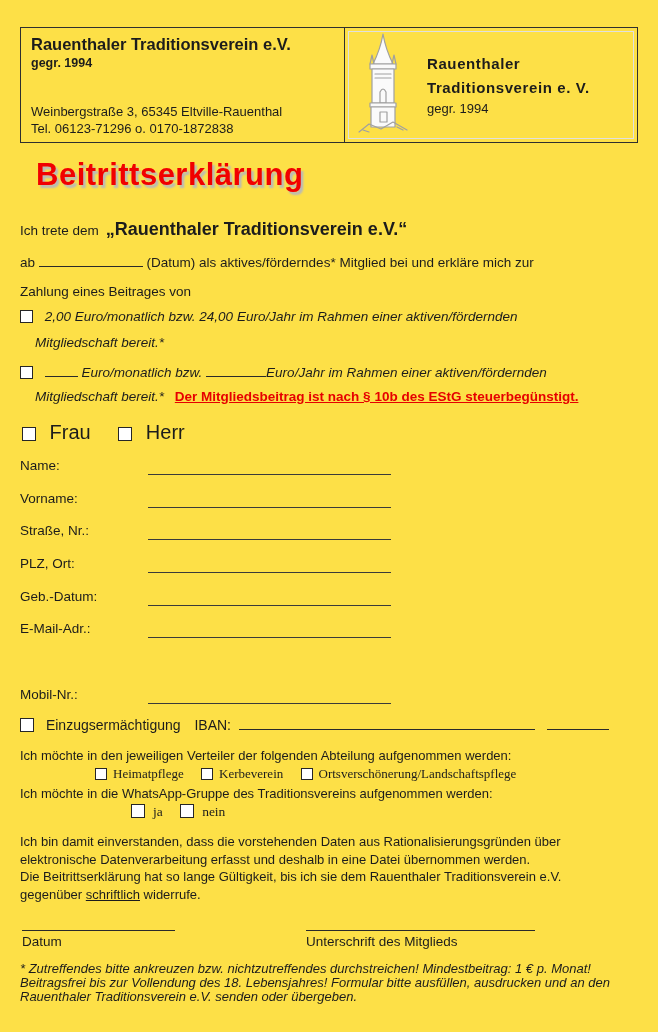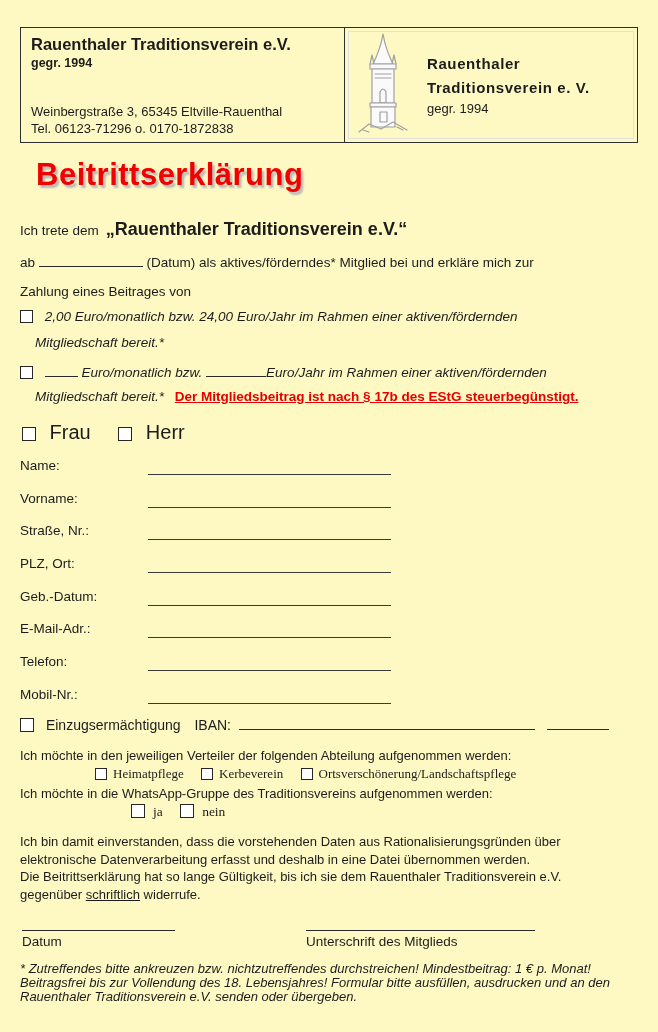--- a/index.html
+++ b/index.html
@@ -1,17 +1,17 @@
 <!DOCTYPE html>
 <html><head>
 <meta charset="utf-8">
 <style>
   html,body{margin:0;padding:0;background:#ffffff;}
   .page{
-    position:relative;width:658px;height:1032px;background:#fef9c3;
+    position:relative;width:658px;height:1032px;background:#fde047;
     font-family:"Liberation Sans", sans-serif;color:#1c1c1c;overflow:hidden;
   }
   .abs{position:absolute;}
   
   .header-box{left:20px;top:27px;width:618px;height:116px;border:1px solid #2f2f2f;display:flex;box-sizing:border-box;}
   .hcell-left{width:324px;border-right:1px solid #2f2f2f;padding:7px 10px 6px;box-sizing:border-box;position:relative;}
   .org-name{font-size:16.5px;font-weight:bold;}
   .org-founded{font-size:12.5px;font-weight:bold;margin-top:2px;}
   .org-address{position:absolute;left:10px;bottom:5px;font-size:13px;line-height:17px;}
   .hcell-right{flex:1;display:flex;align-items:center;padding:4px 10px;box-sizing:border-box;position:relative;}
@@ -120,21 +120,21 @@
   <div class="abs body-line it" style="left:35px;top:335px;">Mitgliedschaft bereit.*</div>
 
   <div class="abs body-line" style="left:20px;top:363px;">
     <span class="cb"></span>
     <span class="blank" style="width:33px;"></span>
     <span class="it">Euro/monatlich bzw.</span>
     <span class="blank" style="width:60px;"></span><span class="it">Euro/Jahr im Rahmen einer aktiven/fördernden</span>
   </div>
   <div class="abs body-line" style="left:35px;top:389px;">
     <span class="it">Mitgliedschaft bereit.*</span>
-    <span class="tax-note">Der Mitgliedsbeitrag ist nach § 17b des EStG steuerbegünstigt.</span>
+    <span class="tax-note">Der Mitgliedsbeitrag ist nach § 10b des EStG steuerbegünstigt.</span>
   </div>
 
   <div class="abs sal" style="left:22px;top:421px;">
     <span class="cb lg"></span>
     <span class="lbl">Frau</span>
     <span class="cb lg"></span>
     <span>Herr</span>
   </div>
 
   <div class="abs frow" style="top:458px;">
@@ -152,24 +152,20 @@
   <div class="abs frow" style="top:556px;">
     <span class="flabel">PLZ, Ort:</span>
     <span class="fline"></span>
   </div>
   <div class="abs frow" style="top:589px;">
     <span class="flabel">Geb.-Datum:</span>
     <span class="fline"></span>
   </div>
   <div class="abs frow" style="top:621px;">
     <span class="flabel">E-Mail-Adr.:</span>
-    <span class="fline"></span>
-  </div>
-  <div class="abs frow" style="top:654px;">
-    <span class="flabel">Telefon:</span>
     <span class="fline"></span>
   </div>
   <div class="abs frow" style="top:687px;">
     <span class="flabel">Mobil-Nr.:</span>
     <span class="fline"></span>
   </div>
 
   <div class="abs iban-row">
     <span class="cb lg"></span>
     <span>Einzugsermächtigung</span>

